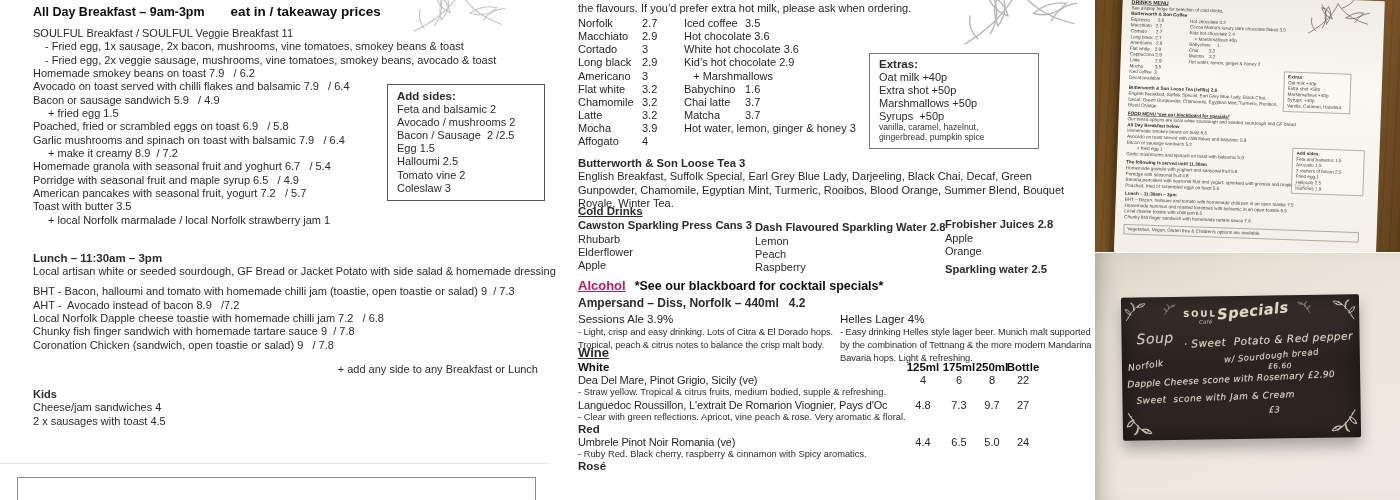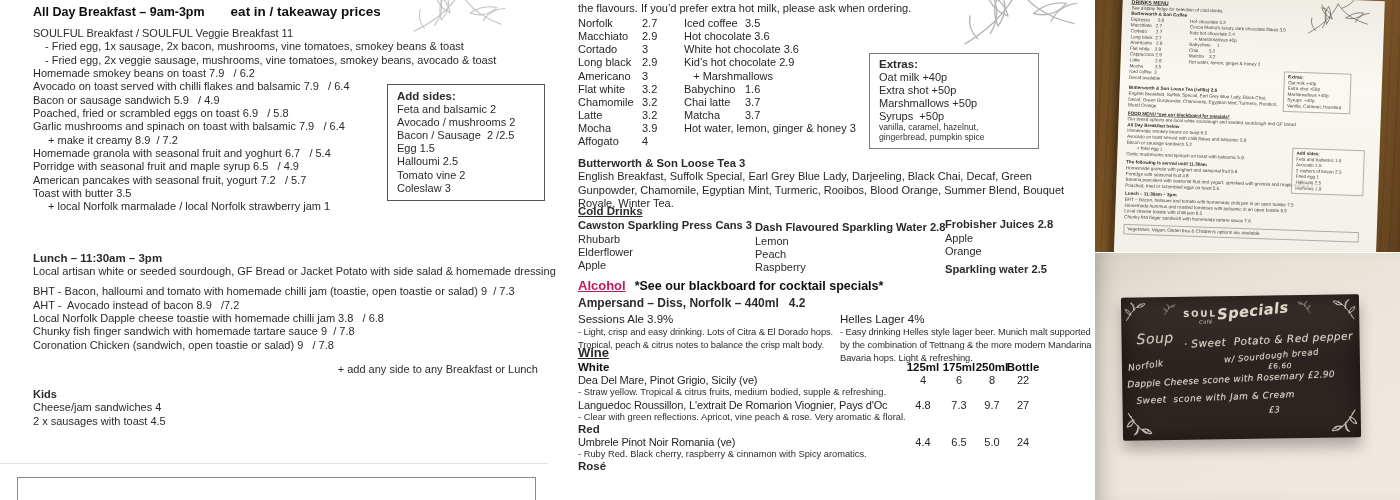--- a/index.html
+++ b/index.html
@@ -164,20 +164,21 @@
         <span class="b doc-title">All Day Breakfast – 9am-3pm</span>
         <span class="b doc-sub">eat in / takeaway prices</span>
       </div>
       <div style="margin-top:8px">
         <div class="ln">SOULFUL Breakfast / SOULFUL Veggie Breakfast 11</div>
           <div class="ln ind1">- Fried egg, 1x sausage, 2x bacon, mushrooms, vine tomatoes, smokey beans &amp; toast</div>
           <div class="ln ind1">- Fried egg, 2x veggie sausage, mushrooms, vine tomatoes, smokey beans, avocado &amp; toast</div>
           <div class="ln">Homemade smokey beans on toast 7.9   / 6.2</div>
           <div class="ln">Avocado on toast served with chilli flakes and balsamic 7.9   / 6.4</div>
           <div class="ln">Bacon or sausage sandwich 5.9   / 4.9</div>
+          <div class="ln ind2">+ fried egg 1.5</div>
           <div class="ln">Poached, fried or scrambled eggs on toast 6.9   / 5.8</div>
           <div class="ln">Garlic mushrooms and spinach on toast with balsamic 7.9   / 6.4</div>
           <div class="ln ind2">+ make it creamy 8.9  / 7.2</div>
           <div class="ln">Homemade granola with seasonal fruit and yoghurt 6.7   / 5.4</div>
           <div class="ln">Porridge with seasonal fruit and maple syrup 6.5   / 4.9</div>
           <div class="ln">American pancakes with seasonal fruit, yogurt 7.2   / 5.7</div>
           <div class="ln">Toast with butter 3.5</div>
           <div class="ln ind2">+ local Norfolk marmalade / local Norfolk strawberry jam 1</div>
       </div>
 
@@ -193,21 +194,21 @@
             <div class="ln">Coleslaw 3</div>
         </div>
       </div>
 
       <div class="abs" style="left:0;top:252px">
         <div class="ln b" style="font-size:11.5px">Lunch – 11:30am – 3pm</div>
         <div class="ln">Local artisan white or seeded sourdough, GF Bread or Jacket Potato with side salad &amp; homemade dressing</div>
         <div style="margin-top:6.5px">
           <div class="ln">BHT - Bacon, halloumi and tomato with homemade chilli jam (toastie, open toastie or salad) 9  / 7.3</div>
             <div class="ln">AHT -  Avocado instead of bacon 8.9   /7.2</div>
-            <div class="ln">Local Norfolk Dapple cheese toastie with homemade chilli jam 3.8   / 6.8</div>
+            <div class="ln">Local Norfolk Dapple cheese toastie with homemade chilli jam 7.2   / 6.8</div>
             <div class="ln">Chunky fish finger sandwich with homemade tartare sauce 9  / 7.8</div>
             <div class="ln">Coronation Chicken (sandwich, open toastie or salad) 9   / 7.8</div>
         </div>
       </div>
 
       <div class="abs note-right" style="left:0;top:363px">+ add any side to any Breakfast or Lunch</div>
 
       <div class="abs" style="left:0;top:388px">
         <div class="ln b">Kids</div>
         <div>

